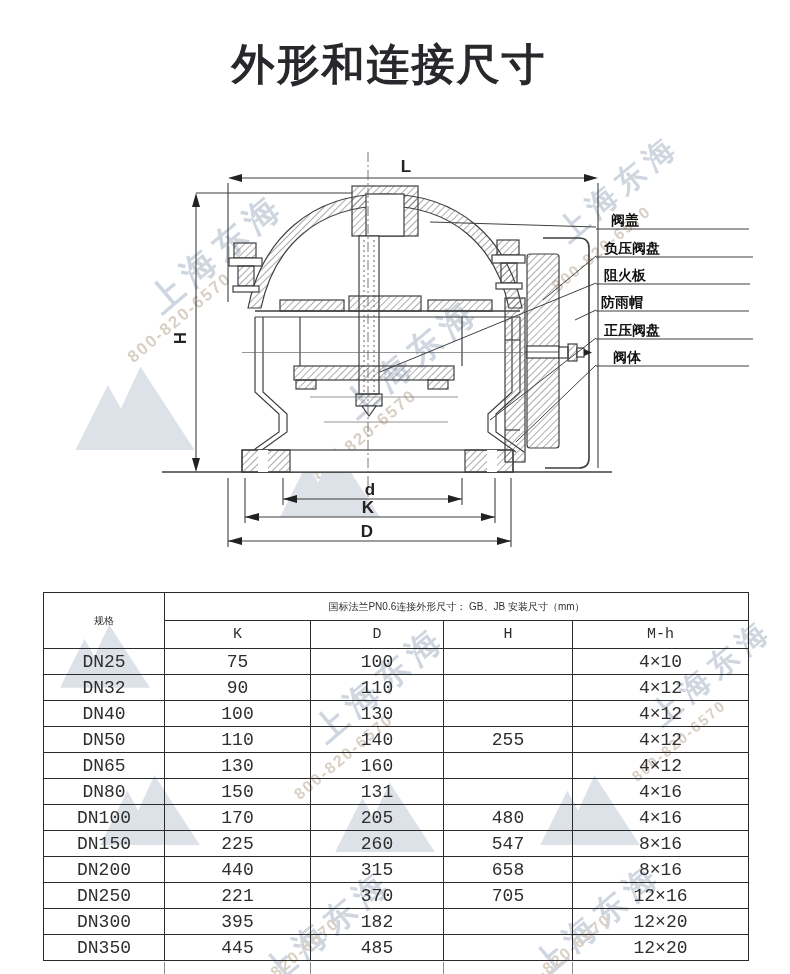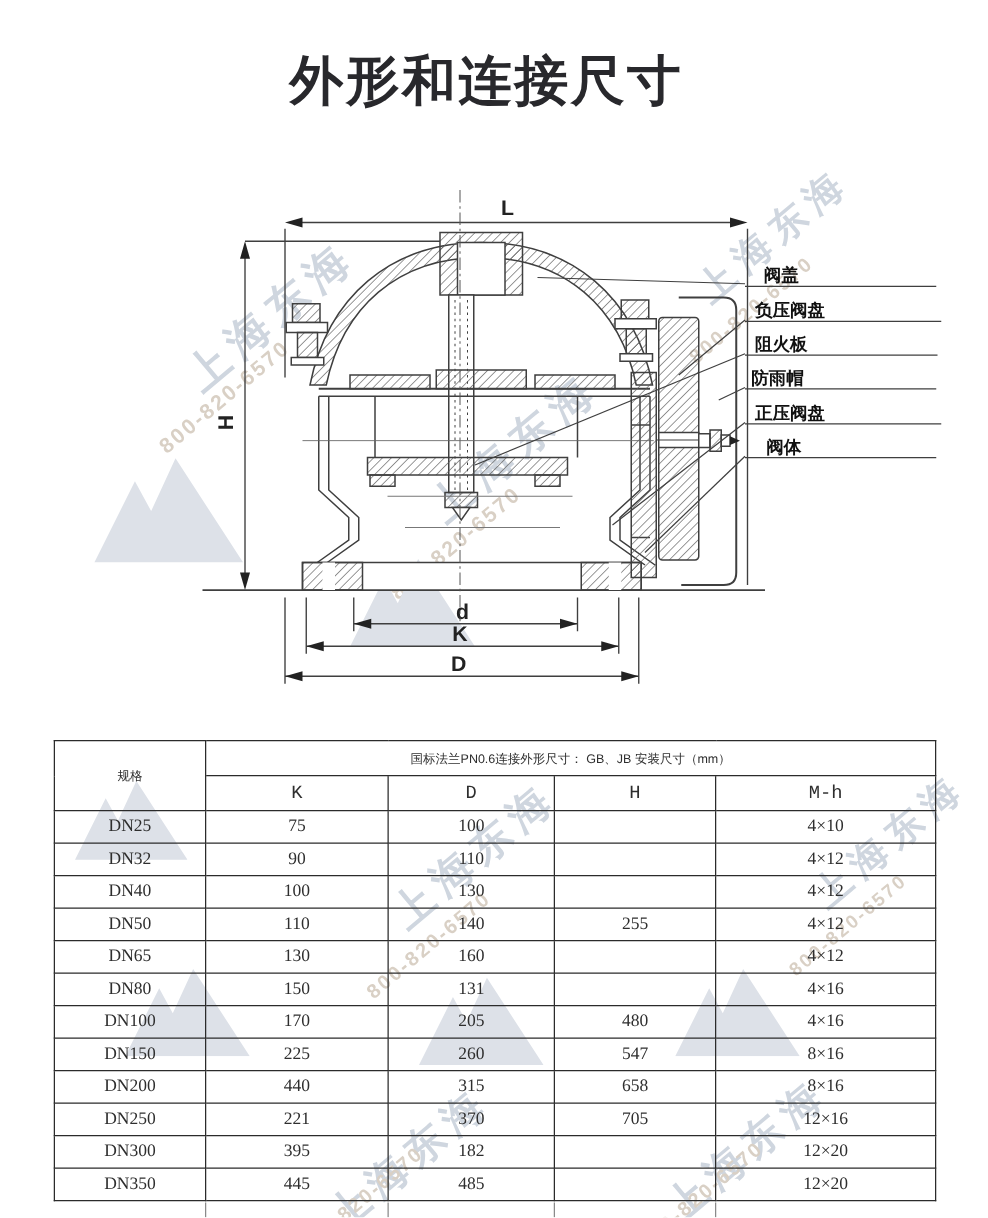--- a/index.html
+++ b/index.html
@@ -20,21 +20,21 @@
   .diagram text{font-family:"Liberation Sans",sans-serif;}
   .dim{font-size:17px;font-weight:bold;fill:#222;}
   .part{font-size:14px;font-weight:bold;fill:#111;}
   
   .tbl-wrap{position:absolute;left:43px;top:592px;z-index:1;}
   table.spec{border-collapse:collapse;table-layout:fixed;width:705px;background:transparent;}
   table.spec td,table.spec th{border:1px solid #2b2b2b;text-align:center;vertical-align:middle;
       padding:0;color:#2e2e2e;background:transparent;font-weight:normal;}
   .hrow{height:28px;font-size:10px;}
   .drow{height:26px;}
-  .mono{font-family:Liberation Serif, serif;font-size:14px;}
+  .mono{font-family:Liberation Mono, monospace;font-size:18px;}
   .hmono{font-family:"Liberation Mono","DejaVu Sans Mono",monospace;font-size:15px;}
   .stub{position:absolute;width:1px;height:12px;background:#8a8a8a;top:962px;z-index:1;}
 </style>
 </head>
 <body>
 
 <div class="page">
 
   <div class="wm">
     <div class="wm-t wm-blue" style="left:135px;top:230px;font-size:34px;">上海东海</div>

